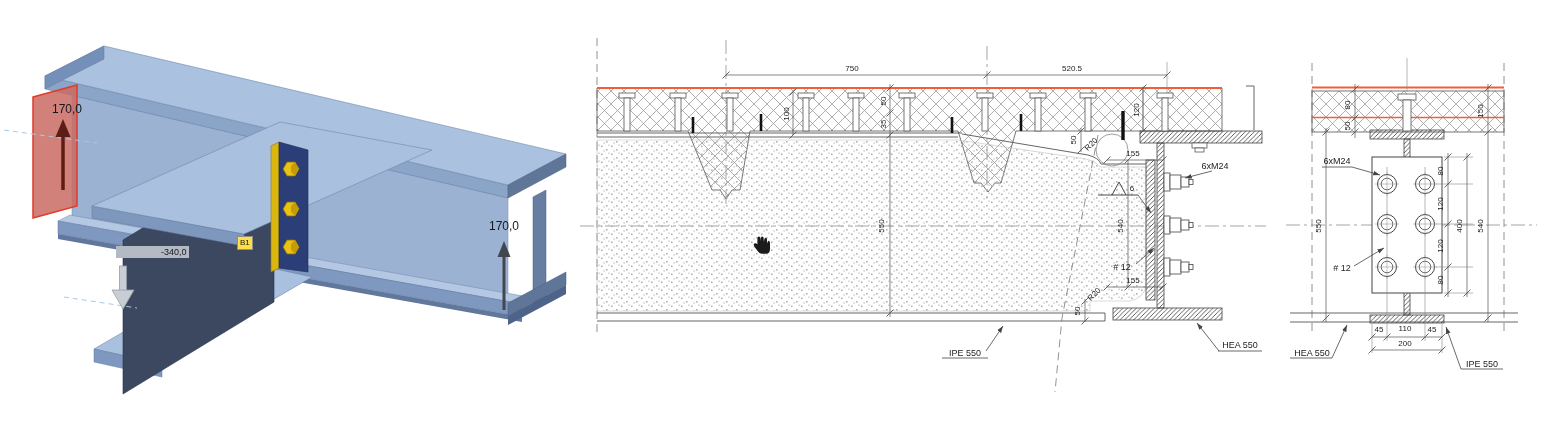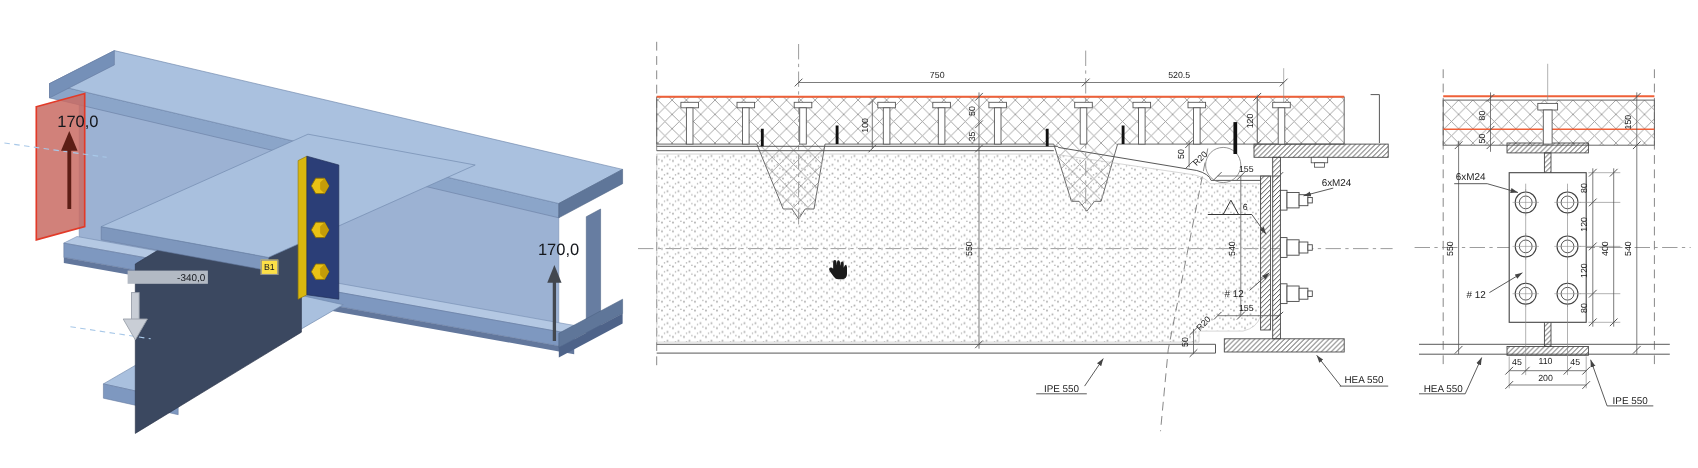--- a/index.html
+++ b/index.html
@@ -1,20 +1,20 @@
 <!DOCTYPE html>
 <html><head>
 <meta charset="utf-8">
 <style>
   html,body{margin:0;padding:0;background:#fff;}
   body{width:1544px;height:425px;position:relative;overflow:hidden;
        font-family:"Liberation Sans",sans-serif;}
   svg{position:absolute;left:0;top:0;}
   svg text{font-family:"Liberation Sans",sans-serif;}
-  .l3d{position:absolute;font-size:15px;color:#15181d;white-space:nowrap;}
+  .l3d{position:absolute;font-size:12px;color:#15181d;white-space:nowrap;}
   .chip{padding:0 2px;line-height:12px;}
   .chip-b1{background:#fde047;border:1px solid #8f8f8f;font-size:8px;}
   .chip-gray{background:#b3bac4;font-size:9px;padding-left:45px;}
   .dash{stroke:#777;stroke-width:.8;fill:none;stroke-dasharray:8 5;}
   .cl{stroke:#808080;stroke-width:.7;fill:none;stroke-dasharray:14 4 3 4;}
   .thin{stroke:#888;stroke-width:.6;fill:none;}
   .ln{stroke:#555;stroke-width:.9;fill:none;}
 </style>
 </head>
 <body>

